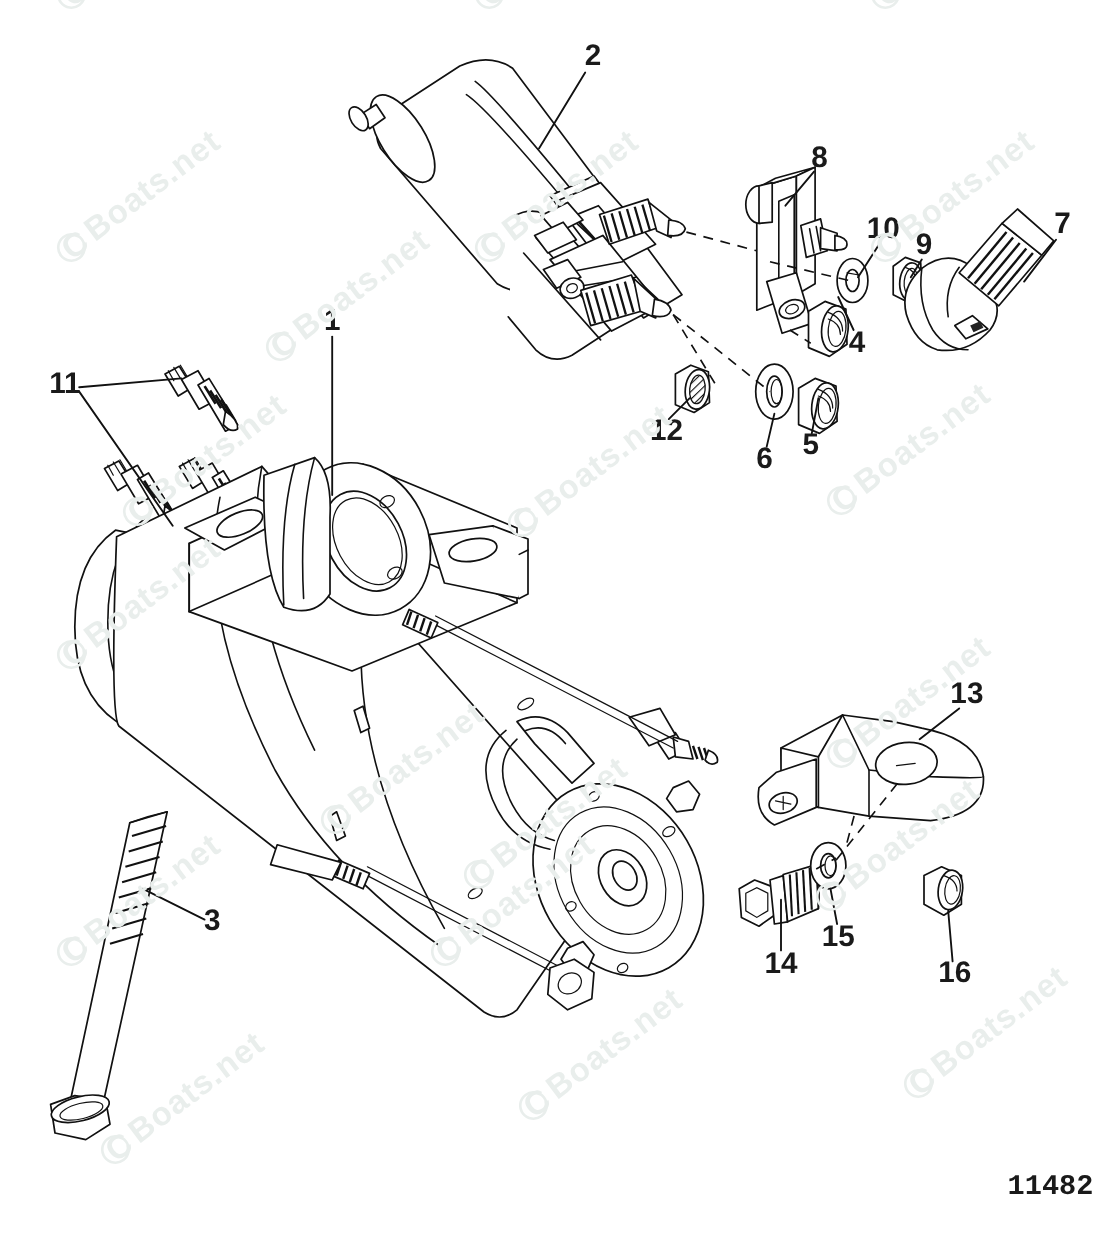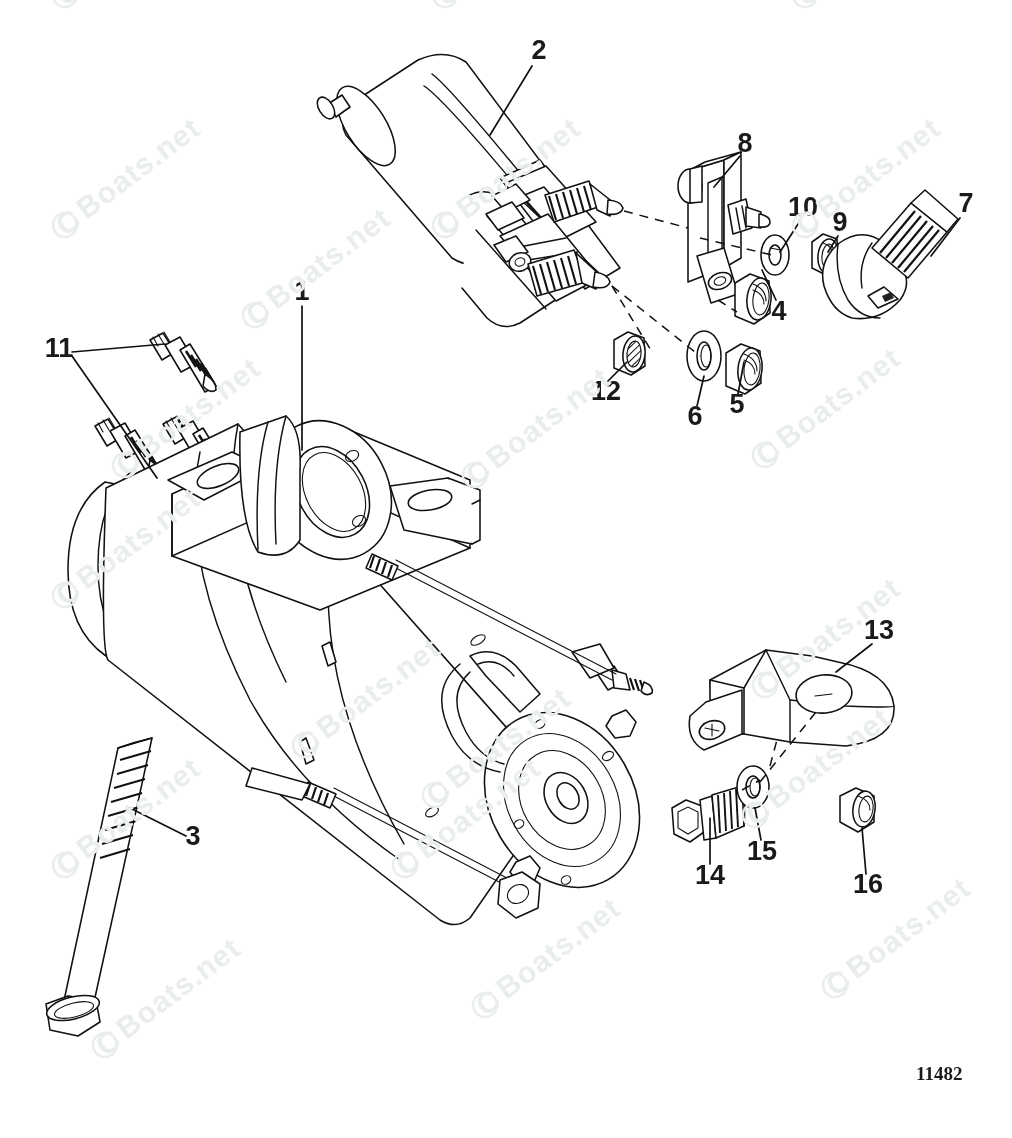--- a/index.html
+++ b/index.html
@@ -562,16 +562,16 @@
         </g>
         <g transform="translate(830,1000) rotate(-37)">
           <circle cx="13" cy="-9" r="12" class="wm-c"></circle>
           <text class="wm-text" x="6" y="1" font-size="22">C</text>
           <text class="wm-text" x="33" y="0">Boats.net</text>
         </g>
       </g>
   </svg>
 
   <div style="position:absolute;left:916px;top:1063px;">
-    <span class="idnum" style="font-size:19px;font-weight:bold;color:#1a1a1a;font-family:Liberation Serif, serif;">11482</span>
+    <span class="idnum" style="font-size:26px;font-weight:bold;color:#1a1a1a;font-family:Liberation Mono, monospace;">11482</span>
   </div>
 
 </div>
 
 </body></html>

